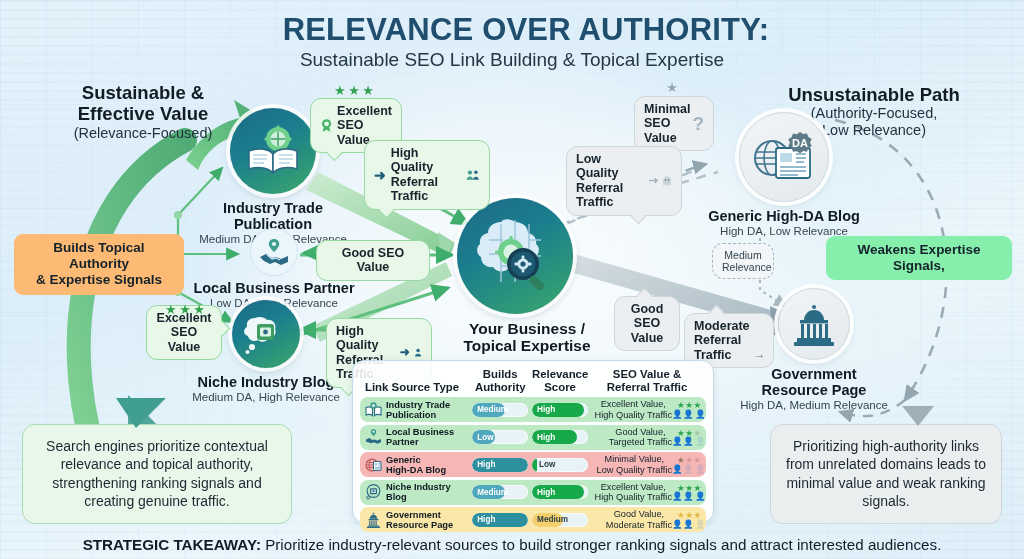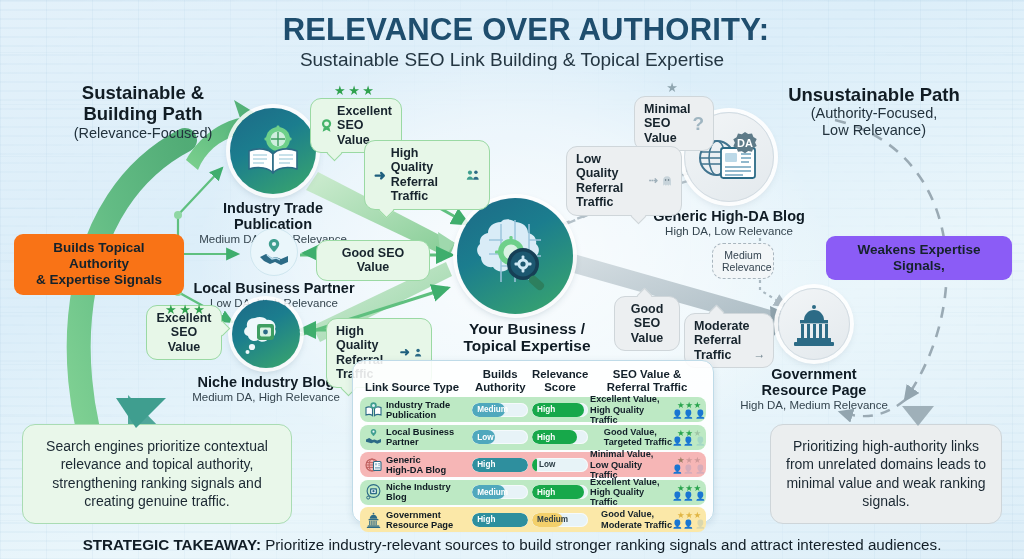--- a/index.html
+++ b/index.html
@@ -60,22 +60,22 @@
   .bub-grey  { background:#eceff1; border:1.5px solid #cfd6da; }
   .bub-dash  { background:#f2f6f8; border:1.5px dashed #a9b6bf; font-weight:normal; color:#354450; }
   .tail { position:absolute; width:11px; height:11px; transform:rotate(45deg); }
 
   .stars { display:flex; gap:2.5px; justify-content:center; line-height:1; }
   .stars span { font-size:13px; color:#2fa14e; }
 
   
   .chip { position:absolute; border-radius:9px; padding:6px 11px; font-size:13.5px; font-weight:bold;
           text-align:center; line-height:1.2; color:#15222b; }
-  .chip-green { background:#f97316; }
-  .chip-grey  { background:#8b5cf6; }
+  .chip-green { background:#fdba74; }
+  .chip-grey  { background:#86efac; }
 
   
   .panel { position:absolute; border-radius:13px; padding:12px 14px; font-size:14px; line-height:1.32;
            text-align:center; color:#1b2832; }
   .panel-green { background:#e9f7ea; border:1.5px solid #a9dcb3; }
   .panel-grey  { background:#ebeeef; border:1.5px solid #ced5d9; }
 
   
   .tablecard { position:absolute; left:352px; top:360px; width:362px; height:163px;
                background:rgba(255,255,255,.88); border:1.5px solid #bfdbe8; border-radius:12px;
@@ -93,21 +93,21 @@
   .srcwrap { display:flex; align-items:center; gap:4px; }
   .srcicon { width:17px; height:17px; flex:none; display:flex; align-items:center; justify-content:center; }
   .srcname { font-size:9.3px; font-weight:bold; color:#0f1b23; line-height:1.08; }
   .pillwrap { display:flex; justify-content:center; }
   .pill { width:56px; height:14px; border-radius:8px; background:#e7f3f7; position:relative; overflow:hidden;
           box-shadow:inset 0 0 0 1px rgba(255,255,255,.6); }
   .pill .fill { position:absolute; left:0; top:0; bottom:0; border-radius:8px; display:flex; align-items:center; }
   .pill .fill b { font-size:8.2px; color:#fff; font-weight:bold; padding-left:5px; white-space:nowrap; }
   .pill .fill.lt b { color:#2c3d46; }
   .seocell { width:118px; display:flex; align-items:center; justify-content:flex-end; gap:4px; padding-right:2px; }
-  .seotxt { font-size:9.2px; font-weight:bold; text-align:left; line-height:1.1; color:#13202a; }
+  .seotxt { font-size:9.2px; font-weight:normal; text-align:center; line-height:1.1; color:#13202a; }
   .rate { display:flex; flex-direction:column; align-items:center; gap:0px; width:26px; }
   .rstars { display:flex; gap:.5px; line-height:1; }
   .rstars i { font-style:normal; font-size:8.6px; }
   .ppl { display:flex; gap:.5px; line-height:1; }
   .ppl i { font-style:normal; font-size:8.6px; }
 
   
   .takeaway { position:absolute; left:0; right:0; bottom:6px; text-align:center; font-size:15.2px; color:#111d26; }
   .takeaway b { font-weight:bold; }
 </style>
@@ -195,21 +195,21 @@
 
     <path d="M905 400 C 880 420, 860 418, 840 412" stroke="#9aaab4" stroke-width="2.4" stroke-dasharray="10 8" fill="none" marker-end="url(#mGr)"></path>
     <path d="M100 300 C 70 360, 80 430, 120 418" stroke="none" fill="none"></path>
   </svg>
 
   <div class="abs title">RELEVANCE OVER AUTHORITY:</div>
   <div class="abs subtitle">Sustainable SEO Link Building &amp; Topical Expertise</div>
 
   <div class="abs pathhead" style="left:28px;top:82px;width:230px">
     <div class="l1">Sustainable &amp;</div>
-    <div class="l1">Building Path</div>
+    <div class="l1">Effective Value</div>
     <div class="l2">(Relevance-Focused)</div>
   </div>
 
   <div class="abs pathhead" style="right:20px;top:84px;width:260px">
     <div class="l1">Unsustainable Path</div>
     <div class="l2">(Authority-Focused,</div>
     <div class="l2">Low Relevance)</div>
   </div>
 
   <div class="chip chip-green" style="left:14px;top:234px;width:170px">
@@ -305,21 +305,21 @@
         </g>
         <rect x="62" y="60" width="17" height="8.5" rx="4" transform="rotate(42 62 60)" fill="#2d7f5e"></rect>
       </svg>
     </div>
     <div class="nodelabel" style="top:122px;left:70px">
       <div class="nm" style="font-size:15.5px">Your Business /</div>
       <div class="nm" style="font-size:15.5px">Topical Expertise</div>
     </div>
   </div>
 
-  <div class="node" style="left:684px;top:112px;">
+  <div class="node" style="left:739px;top:112px;">
     <div class="circ grey" style="width:90px;height:90px">
       <svg width="64" height="58" viewBox="0 0 64 58">
         <circle cx="20" cy="30" r="17" fill="none" stroke="#41748f" stroke-width="2"></circle>
         <ellipse cx="20" cy="30" rx="8" ry="17" fill="none" stroke="#41748f" stroke-width="1.6"></ellipse>
         <path d="M4 24h32M4 36h32M3 30h34" stroke="#41748f" stroke-width="1.6"></path>
         <rect x="24" y="20" width="34" height="30" rx="2.4" fill="#fff" stroke="#2c6b86" stroke-width="1.8"></rect>
         <rect x="28" y="25" width="12" height="9" rx="1.2" fill="#bcd9e8"></rect>
         <g stroke="#6fa3bd" stroke-width="1.6">
             <path d="M44 26h10M44 30h10M44 34h8M28 39h26M28 43h26M28 47h18"></path>
           </g>

